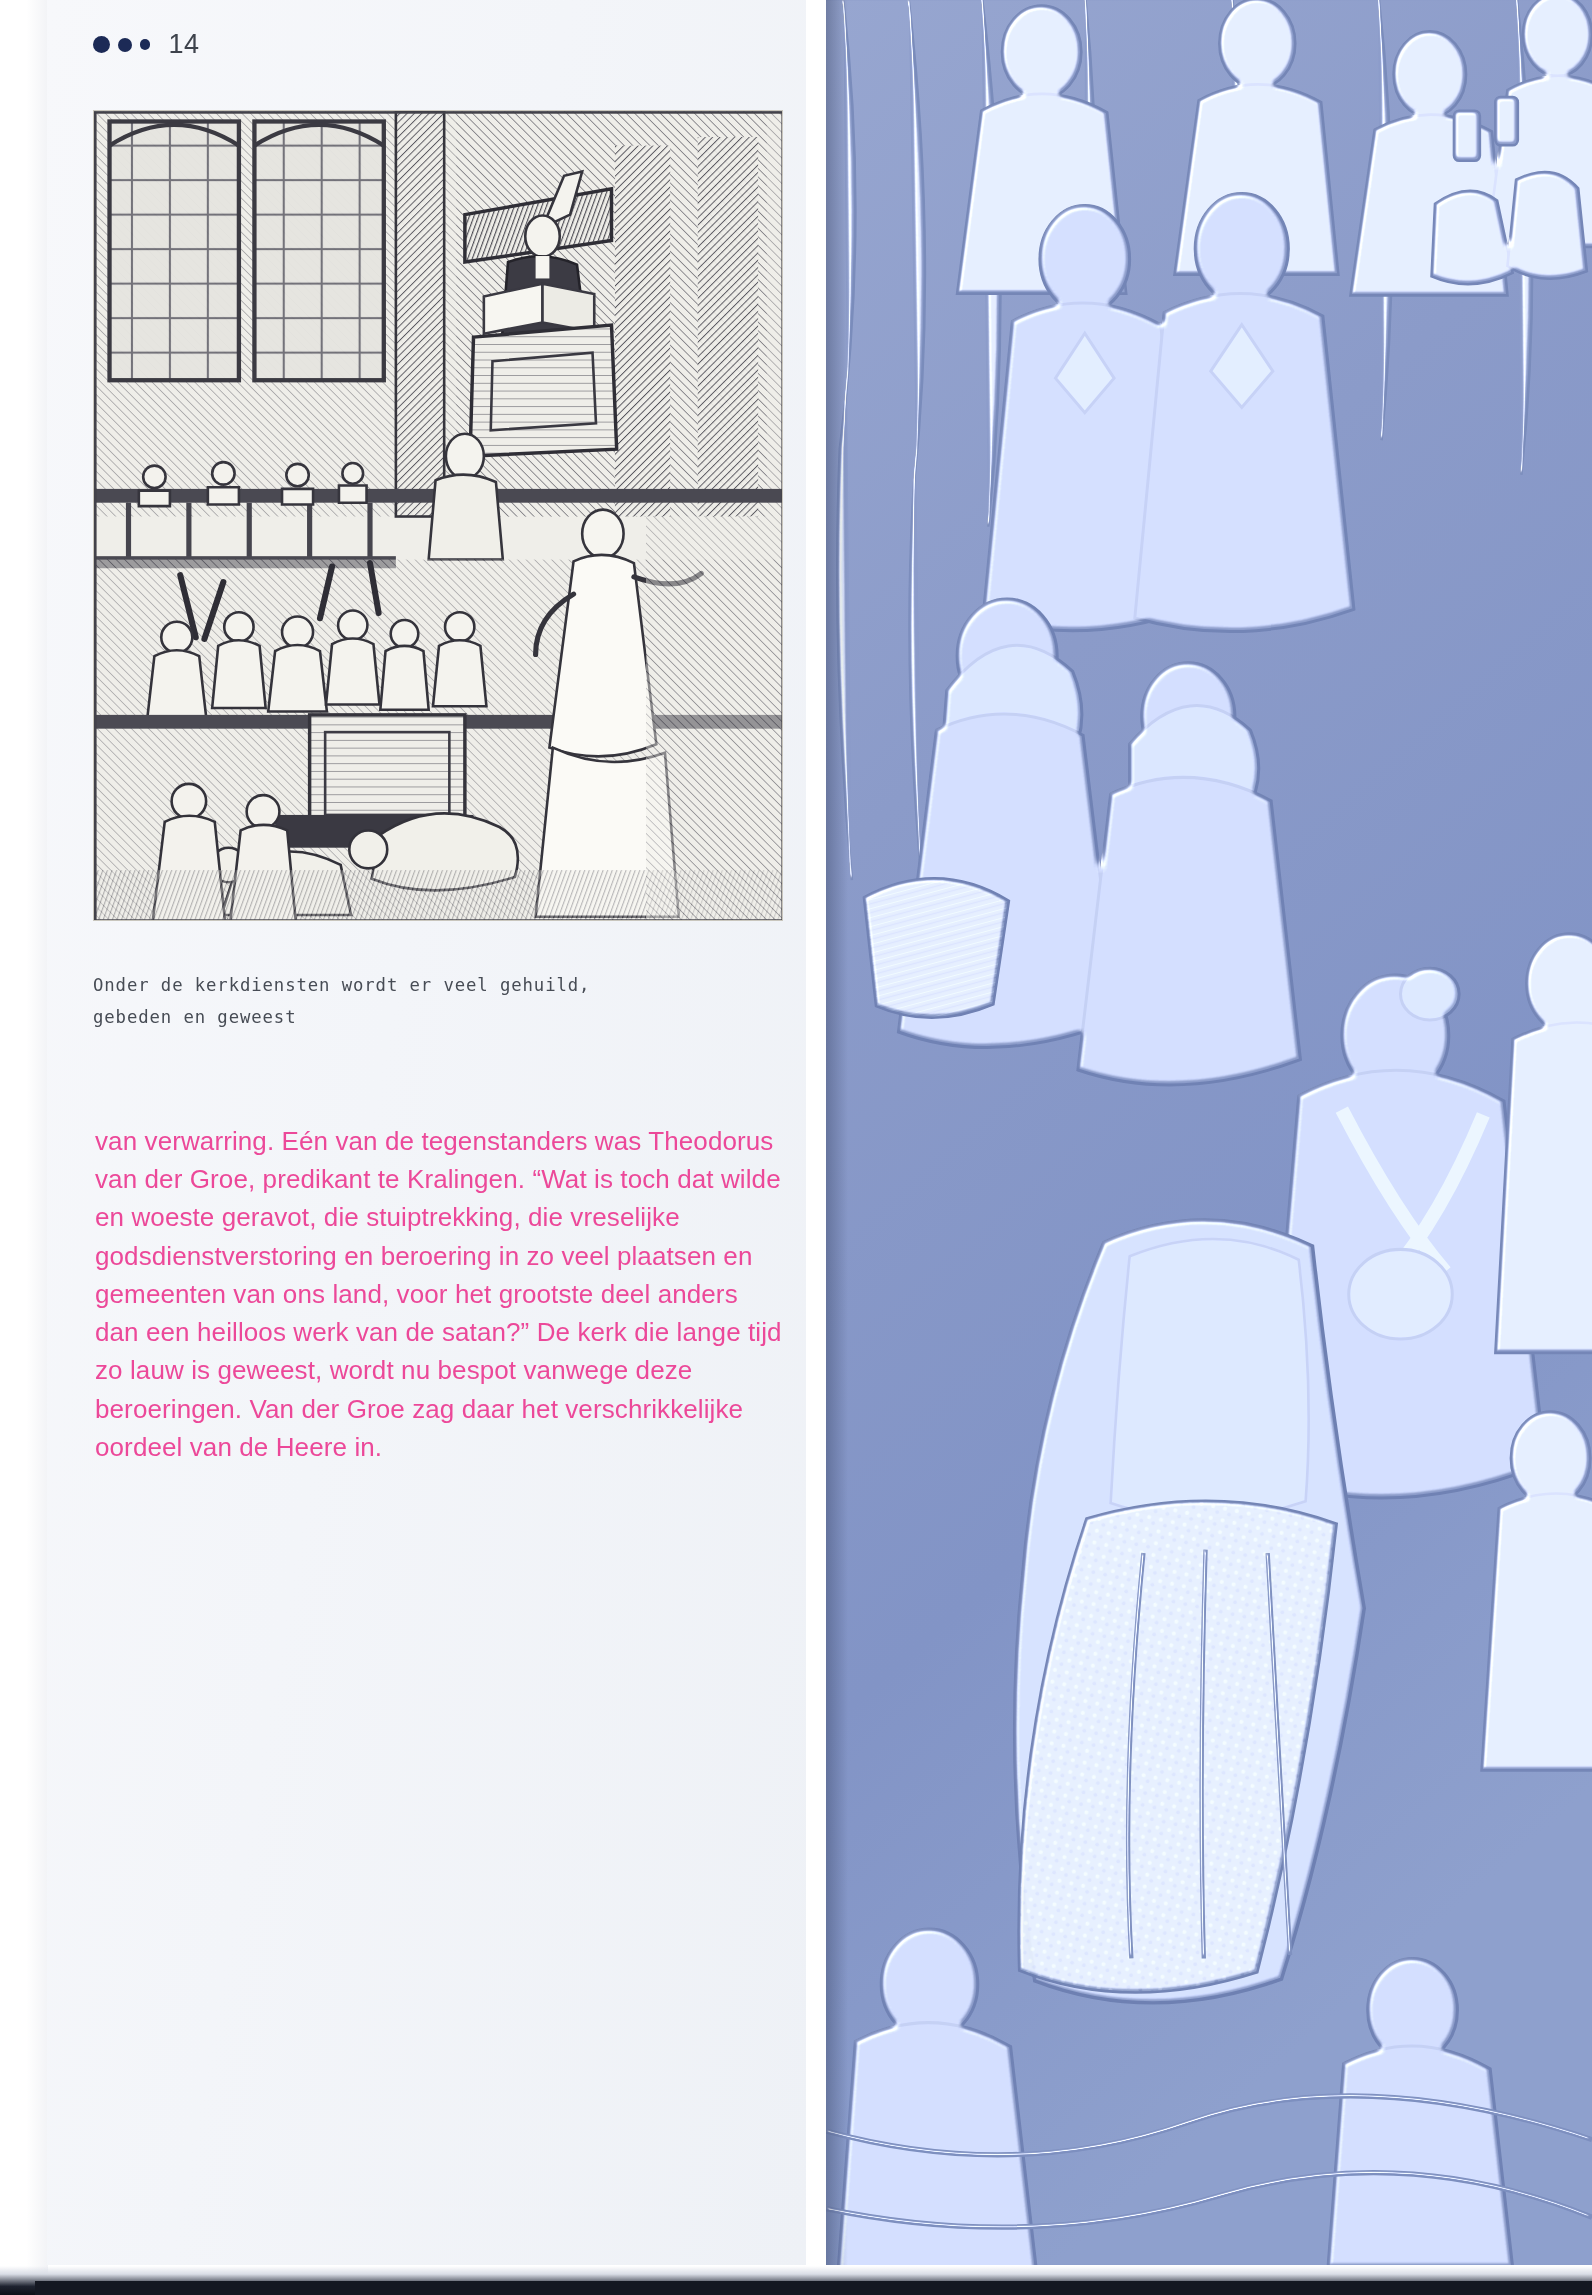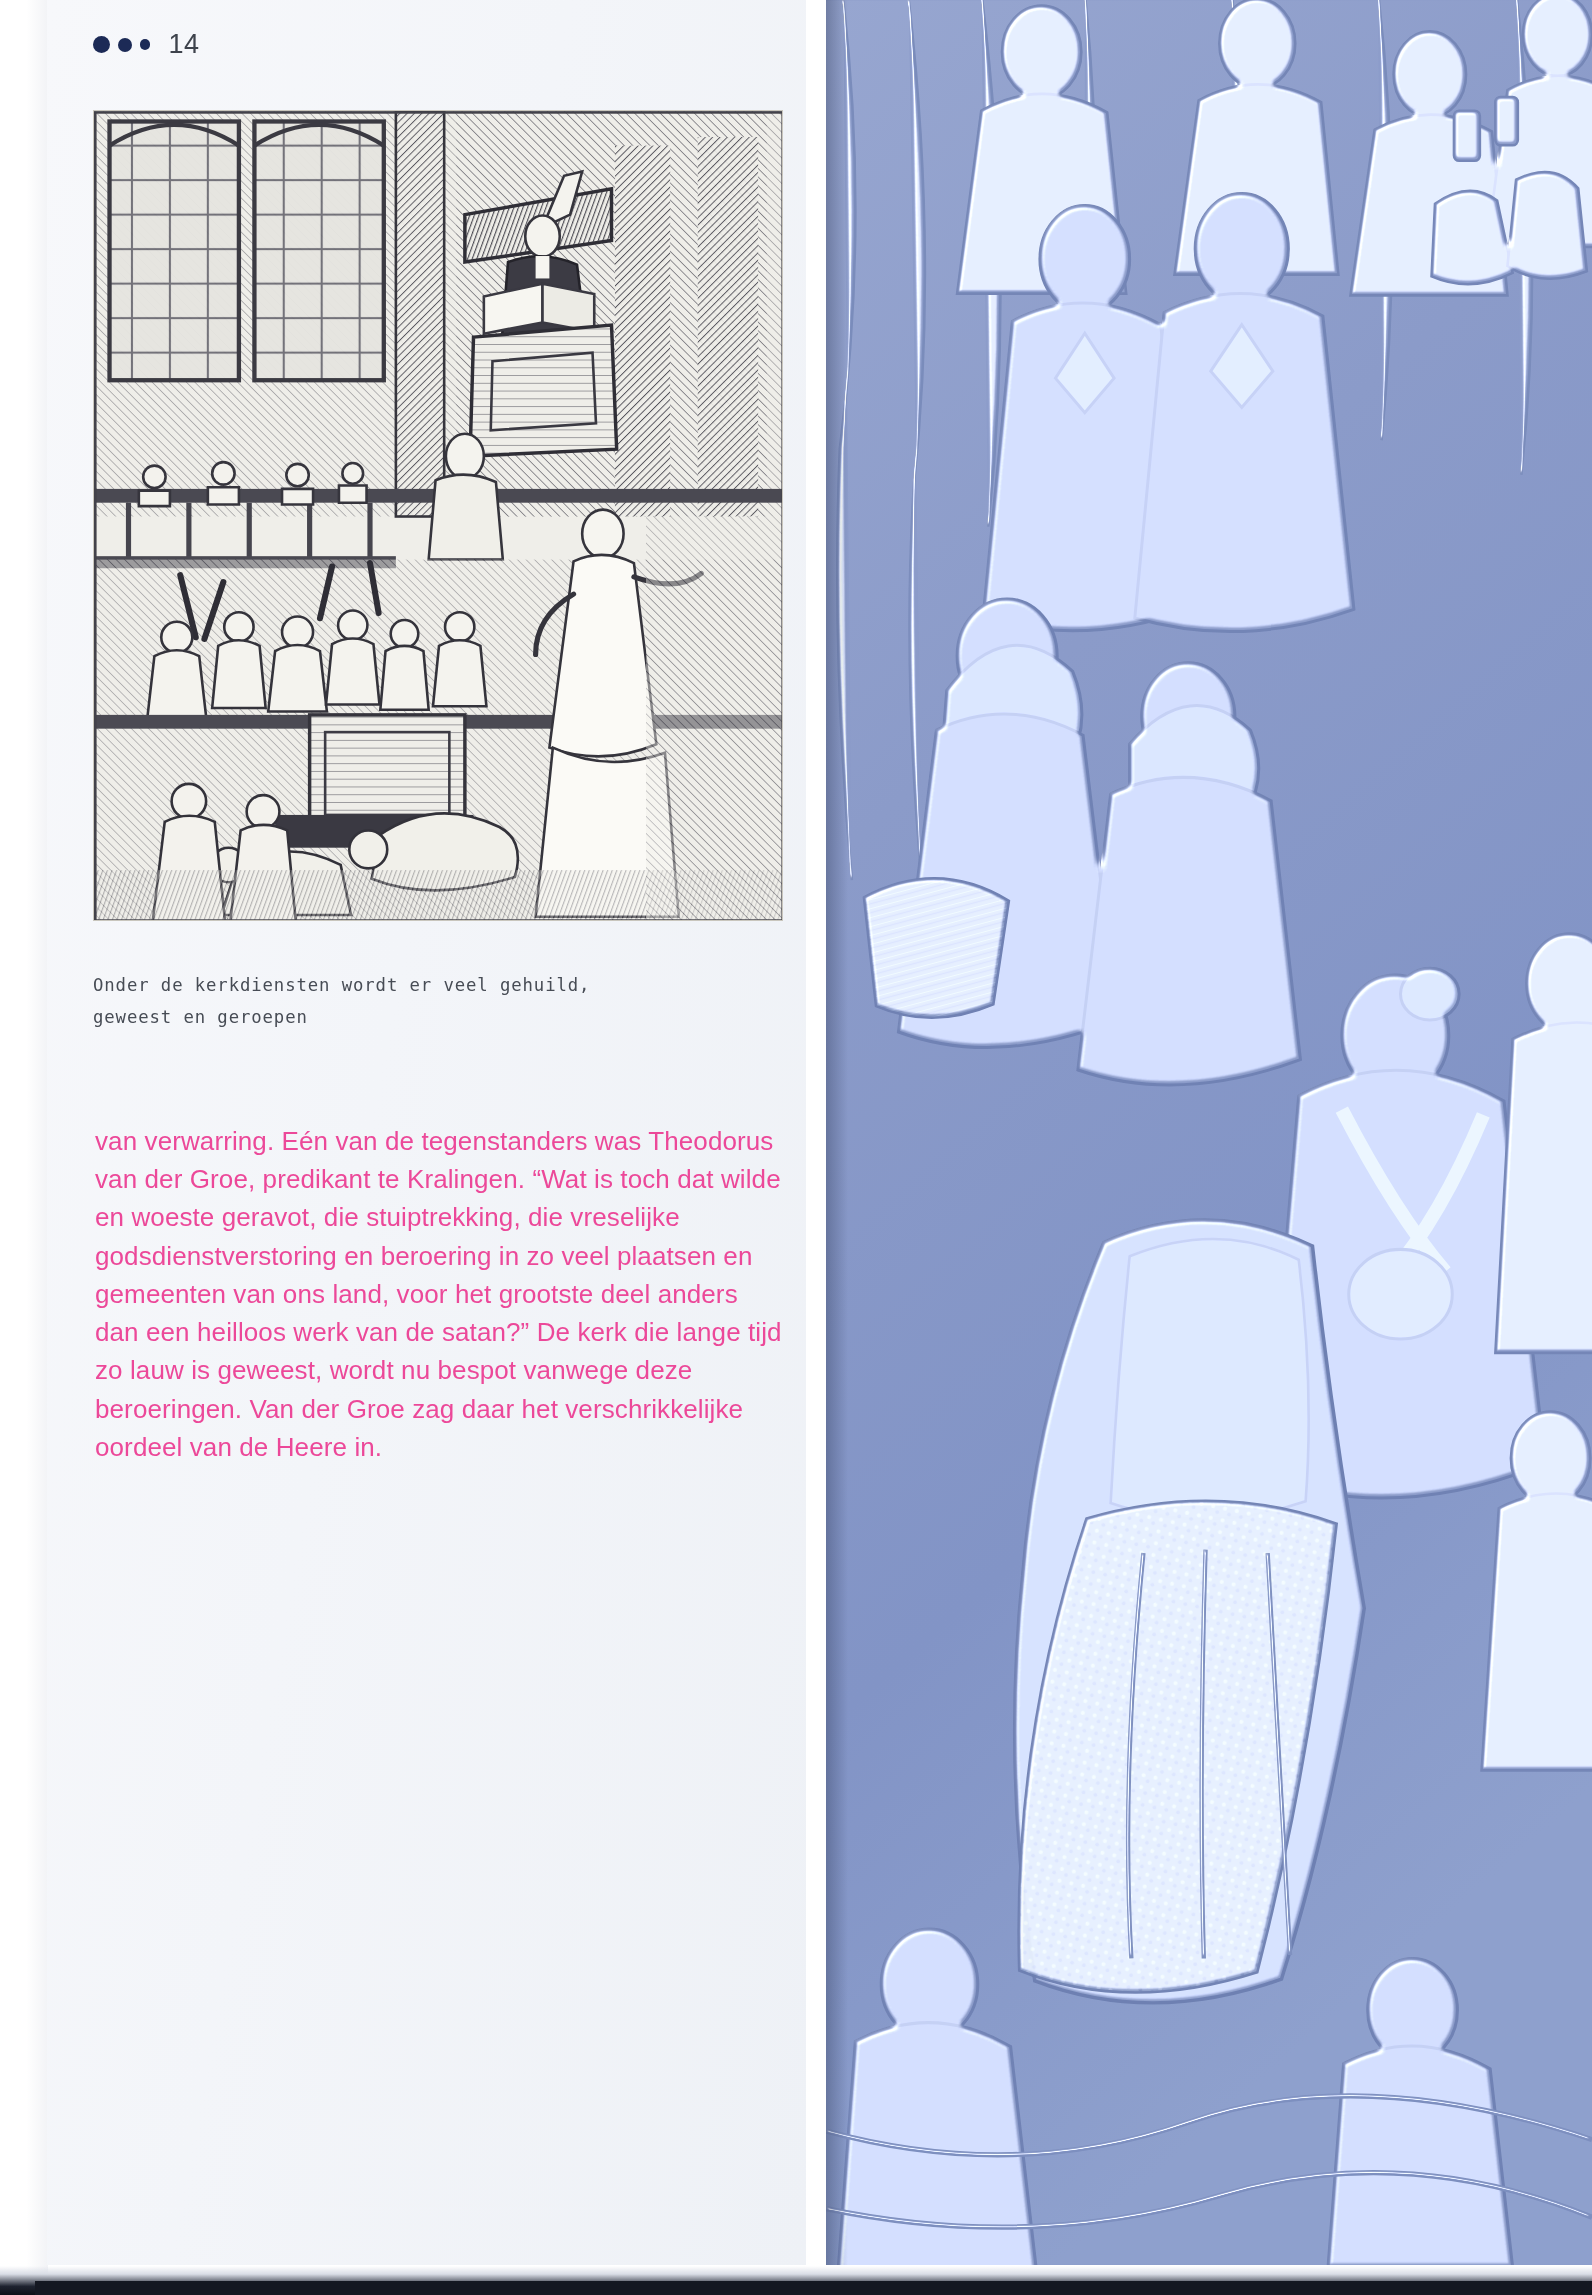--- a/index.html
+++ b/index.html
@@ -304,21 +304,21 @@
 
       <rect x="0" y="880" width="800" height="60" fill="url(#hatchD)" opacity="0.35"></rect>
       <rect x="640" y="470" width="160" height="470" fill="url(#hatchB)" opacity="0.45"></rect>
 
       <rect x="1.5" y="1.5" width="797" height="937" fill="none" stroke="#43424a" stroke-width="3"></rect>
     </svg>
   </div>
 
   <div class="caption">
     <div>Onder de kerkdiensten wordt er veel gehuild,</div>
-    <div>geweest en geroepen</div>
+    <div>gebeden en geweest</div>
   </div>
 
   <p class="bodytext">van verwarring. Eén van de tegenstanders was Theodorus van der Groe, predikant te Kralingen. “Wat is toch dat wilde en woeste geravot, die stuiptrekking, die vreselijke godsdienstverstoring en beroering in zo veel plaatsen en gemeenten van ons land, voor het grootste deel anders dan een heilloos werk van de satan?” De kerk die lange tijd zo lauw is geweest, wordt nu bespot vanwege deze beroeringen. Van der Groe zag daar het verschrikkelijke oordeel van de Heere in.</p>
 
   <div class="photo">
     <svg width="766" height="2265" viewBox="0 0 888 2625" xmlns="http://www.w3.org/2000/svg">
       <defs>
         <linearGradient id="bgTint" x1="0" y1="0" x2="0.3" y2="1">
           <stop offset="0%" stop-color="#97a6d0"></stop>
           <stop offset="35%" stop-color="#8b9bc9"></stop>

